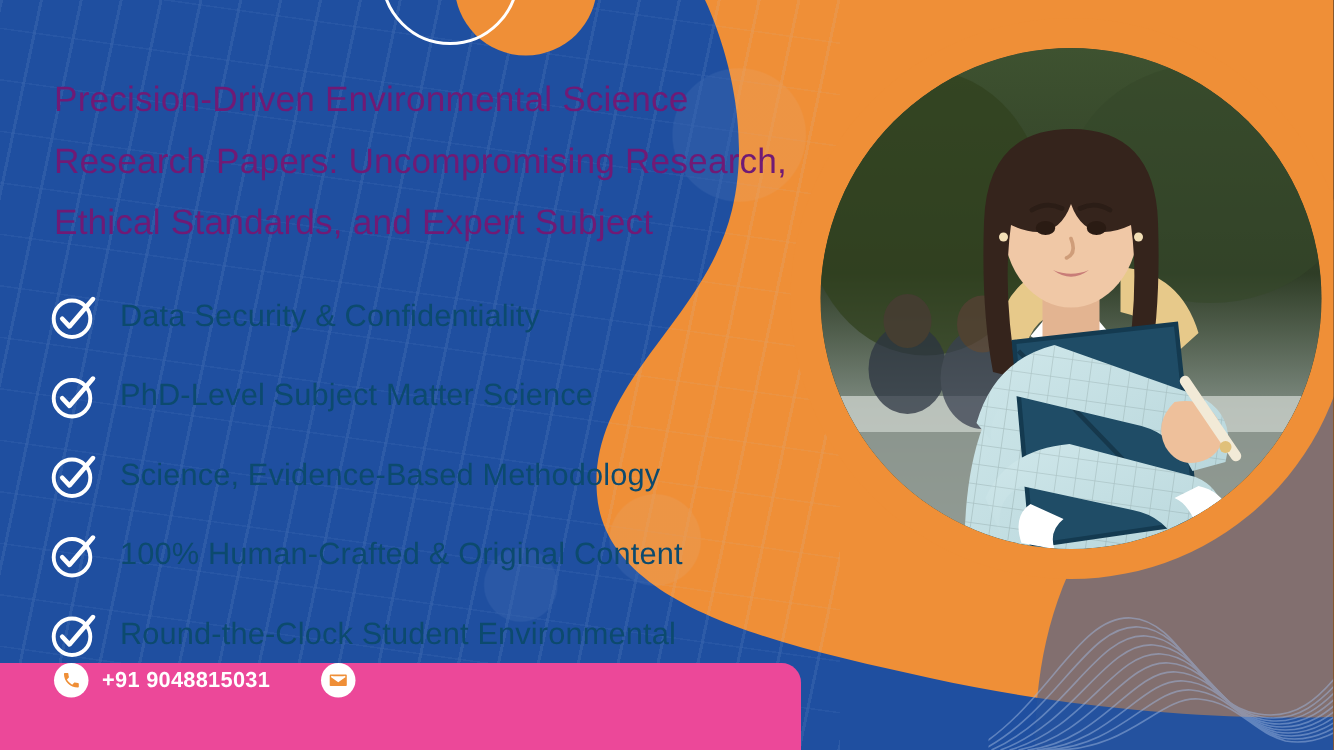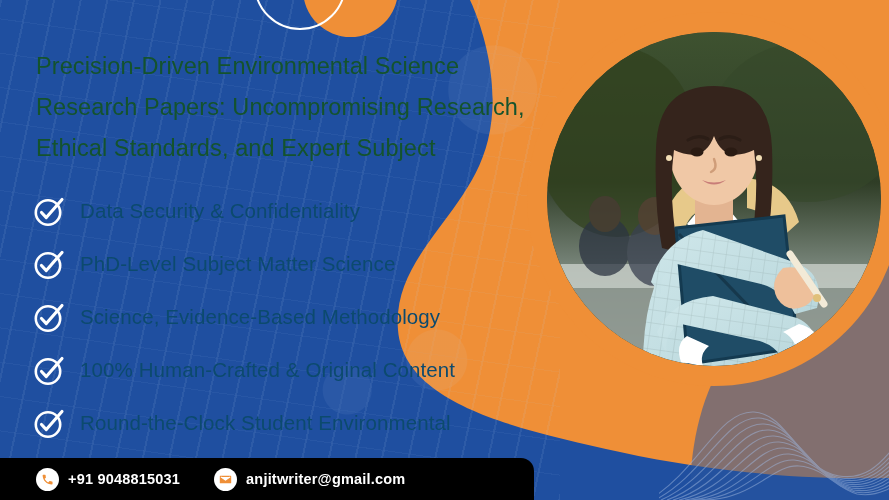--- a/index.html
+++ b/index.html
@@ -50,39 +50,39 @@
   .portrait{
     position:absolute;left:547px;top:32px;width:334px;height:334px;
     border-radius:50%;overflow:hidden;
     background:#3d4a35;
   }
   .portrait svg{display:block;}
 
   
   .headline{
     position:absolute;left:36px;top:46px;width:470px;
-    color:#14532d;font-size:23.5px;line-height:41px;font-weight:400;
+    color:#701a75;font-size:23.5px;line-height:41px;font-weight:400;
     letter-spacing:.1px;
   }
   .headline div{white-space:nowrap;}
 
   .features{position:absolute;left:32px;top:186px;width:500px;}
   .feature{
     display:flex;align-items:center;height:50px;margin-bottom:3px;
   }
   .feature .check{width:34px;height:34px;flex:0 0 34px;margin-right:14px;position:relative;}
   .feature .label{
     color:#0c4a6e;font-size:20.5px;font-weight:400;letter-spacing:.1px;white-space:nowrap;
   }
 
   
   .contact-bar{
-    position:absolute;left:0;bottom:0;width:534px;height:42px;
-    background:#000000;border-top-right-radius:13px;
-    display:flex;align-items:center;
+    position:absolute;left:0;bottom:0;width:534px;height:58px;
+    background:#ec4899;border-top-right-radius:13px;
+    display:flex;align-items:flex-start;
   }
   .contact-item{display:flex;align-items:center;}
   .contact-item:first-child{margin-left:36px;}
   .contact-item + .contact-item{margin-left:34px;}
   .contact-item .cicon{
     width:23px;height:23px;flex:0 0 23px;border-radius:50%;
     background:#ffffff;margin-right:9px;
     display:flex;align-items:center;justify-content:center;
   }
   .contact-item .ctext{
@@ -288,18 +288,17 @@
     </a>
 
     <a class="contact-item" href="#" style="text-decoration:none">
       <span class="cicon">
         <svg width="13" height="13" viewBox="0 0 24 24" fill="#EF8F37">
           <path d="M2.5 5h19c.6 0 1 .4 1 1v12c0 .6-.4 1-1 1h-19c-.6 0-1-.4-1-1V6c0-.6.4-1 1-1z
                    m.9 2.2 8.6 6 8.6-6z"></path>
           <path d="M3.4 7.2l8.6 6 8.6-6" fill="none" stroke="#ffffff" stroke-width="1.9"></path>
         </svg>
       </span>
-      <span class="ctext">anjitwriter@gmail.com</span>
     </a>
 
   </div>
 
 </div>
 
 </body></html>

